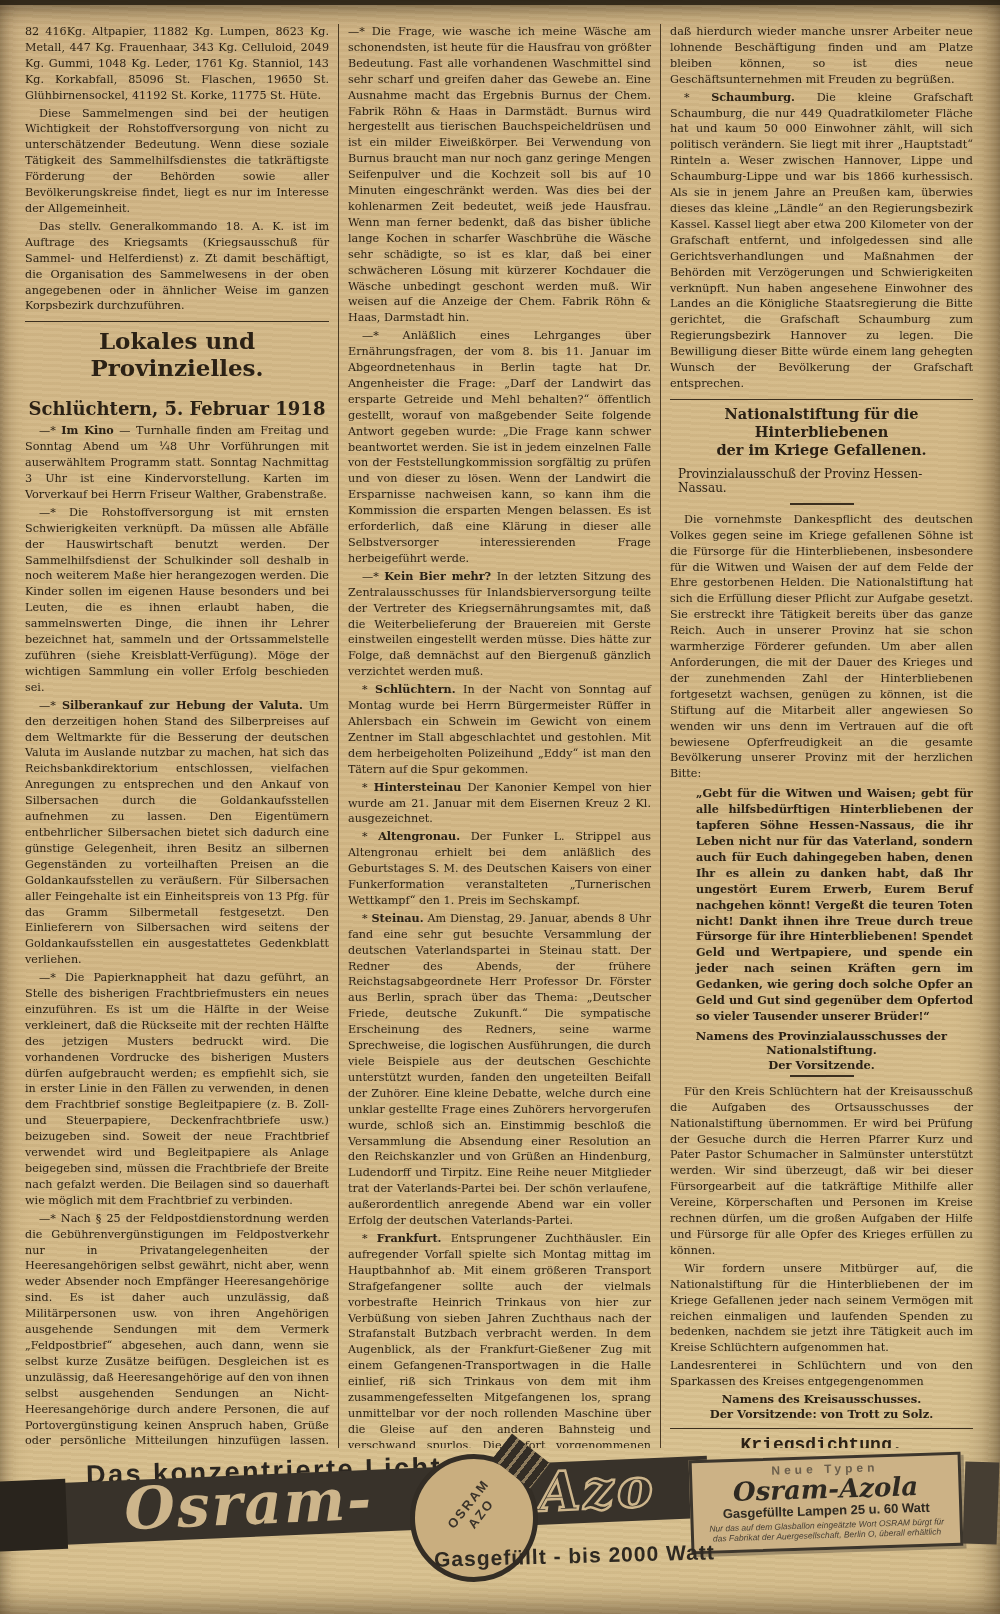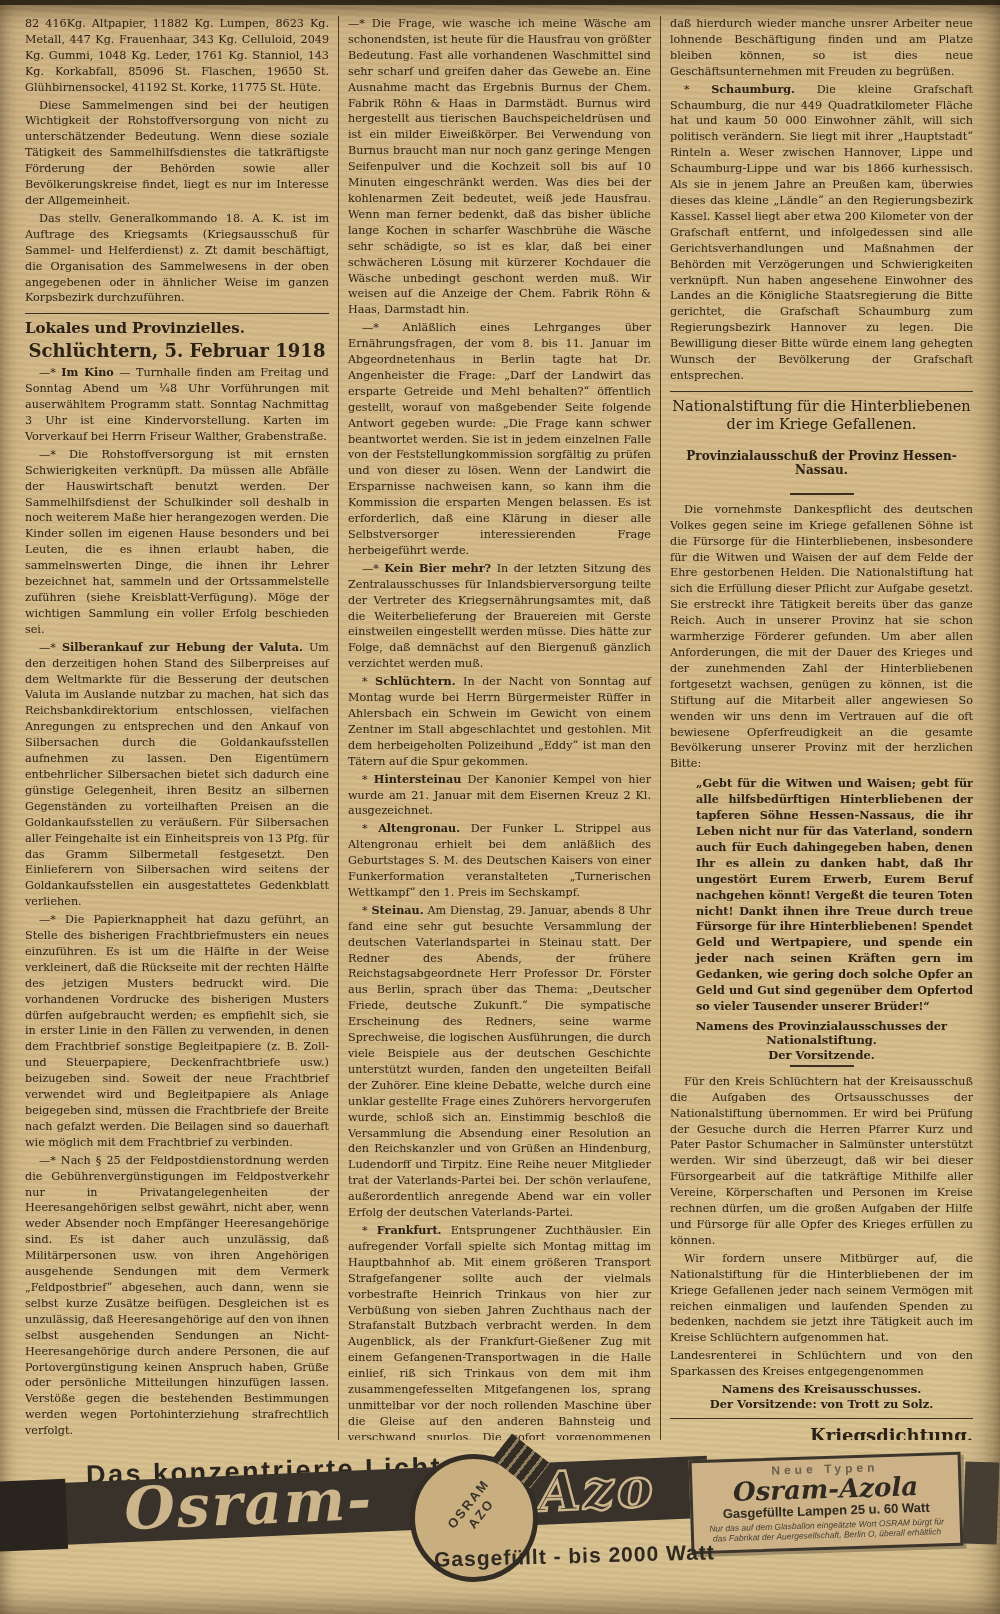--- a/index.html
+++ b/index.html
@@ -4,35 +4,35 @@
 <style>
   html,body{margin:0;padding:0;}
   body{width:1000px;height:1614px;font-family:"DejaVu Serif",serif;background:#c4a878;}
   .page{position:relative;width:1000px;height:1614px;overflow:hidden;color:#2b2115;
         background:linear-gradient(160deg,#cdb183 0%,#d4ba89 30%,#d1b685 55%,#d8c190 85%,#d3bb8a 100%);
         box-shadow:inset 0 16px 20px -8px rgba(40,30,15,.55), inset -20px 0 34px -12px rgba(70,52,28,.5),
                    inset 0 -18px 26px -10px rgba(70,52,28,.45), inset 14px 0 26px -14px rgba(70,52,28,.4);}
   .page::before{content:"";position:absolute;inset:0;pointer-events:none;
         background:repeating-linear-gradient(3deg,rgba(120,95,55,.05) 0 3px,rgba(255,245,220,.04) 3px 6px);}
   .top-edge{position:absolute;top:0;left:0;right:0;height:5px;background:#241d12;opacity:.85;}
-  .columns{position:absolute;top:16px;left:16px;width:966px;display:flex;}
+  .columns{position:absolute;top:24px;left:16px;width:966px;display:flex;}
   .col{width:322px;box-sizing:border-box;padding:0 9px;height:1424px;overflow:hidden;}
   .col + .col{border-left:1.5px solid #4a3a24;}
   .para{margin:0 0 2px;font-size:11.2px;line-height:15.9px;text-align:justify;text-indent:14px;}
   .para.cont{text-indent:0;}
   .lead{font-weight:bold;}
   .rule{border:0;border-top:1.6px solid #3b2f1f;margin:7px 0 5px;}
   .rule-short{width:64px;border:0;border-top:2px solid #3b2f1f;margin:3px auto 7px;}
-  .section-head{font-size:15px;font-weight:bold;text-align:left;margin:3px 0 3px;}
+  .section-head{font-size:23px;font-weight:bold;text-align:center;margin:3px 0 17px;}
   .dateline{font-size:18px;font-weight:bold;text-align:center;margin:0 0 4px;text-indent:0;}
-  .stift-title{font-size:14.5px;font-weight:normal;text-align:center;margin:4px 0 2px;white-space:pre-line;line-height:18px;}
-  .stift-sub{font-size:12px;font-weight:bold;text-align:center;margin:16px;}
+  .stift-title{font-size:14.5px;font-weight:bold;text-align:center;margin:4px 0 2px;white-space:pre-line;line-height:18px;}
+  .stift-sub{font-size:12px;font-weight:normal;text-align:left;margin:8px;}
   .appeal{font-weight:bold;padding-left:26px;text-indent:0;margin:4px 0 4px;}
   .sig{font-size:11.5px;text-align:center;margin:1px 0;text-indent:0;font-weight:bold;}
-  .poem-section{font-size:18px;font-weight:bold;text-align:right;margin:6px 0 2px;}
+  .poem-section{font-size:18px;font-weight:bold;text-align:center;margin:6px 0 2px;font-family:Liberation Mono, monospace;}
   .center{text-align:center;}
   
   .ad{position:absolute;left:0;top:1448px;width:1000px;height:166px;font-family:"Liberation Sans",sans-serif;}
   .ad-tagline{position:absolute;left:86px;top:8px;font-size:27px;font-weight:bold;letter-spacing:2.5px;color:#2b2620;transform:rotate(-1.3deg);}
   .ad-band{position:absolute;left:-12px;top:38px;width:722px;height:62px;background:#38322a;transform:rotate(-2.4deg);transform-origin:left bottom;}
   .ad-band::before{content:"";position:absolute;left:0;top:-4px;width:80px;height:70px;background:#29241d;}
   .ad-brand{position:absolute;left:138px;top:-8px;font-family:"DejaVu Serif",serif;font-style:italic;font-weight:bold;font-size:58px;line-height:74px;color:#cdb58b;letter-spacing:2px;}
   .ad-azo{position:absolute;left:552px;top:-8px;font-family:"DejaVu Serif",serif;font-style:italic;font-weight:bold;font-size:54px;line-height:74px;color:transparent;-webkit-text-stroke:2.5px #cdb58b;letter-spacing:3px;}
   .ad-bulb{position:absolute;left:410px;top:6px;width:118px;height:118px;border-radius:50%;background:#c9ae7f;border:5px solid #332d25;z-index:3;}
   .ad-bulb::before{content:"";position:absolute;right:-12px;top:-14px;width:48px;height:32px;background:repeating-linear-gradient(90deg,#332d25 0 7px,#8d7b5c 7px 10px);transform:rotate(38deg);}

